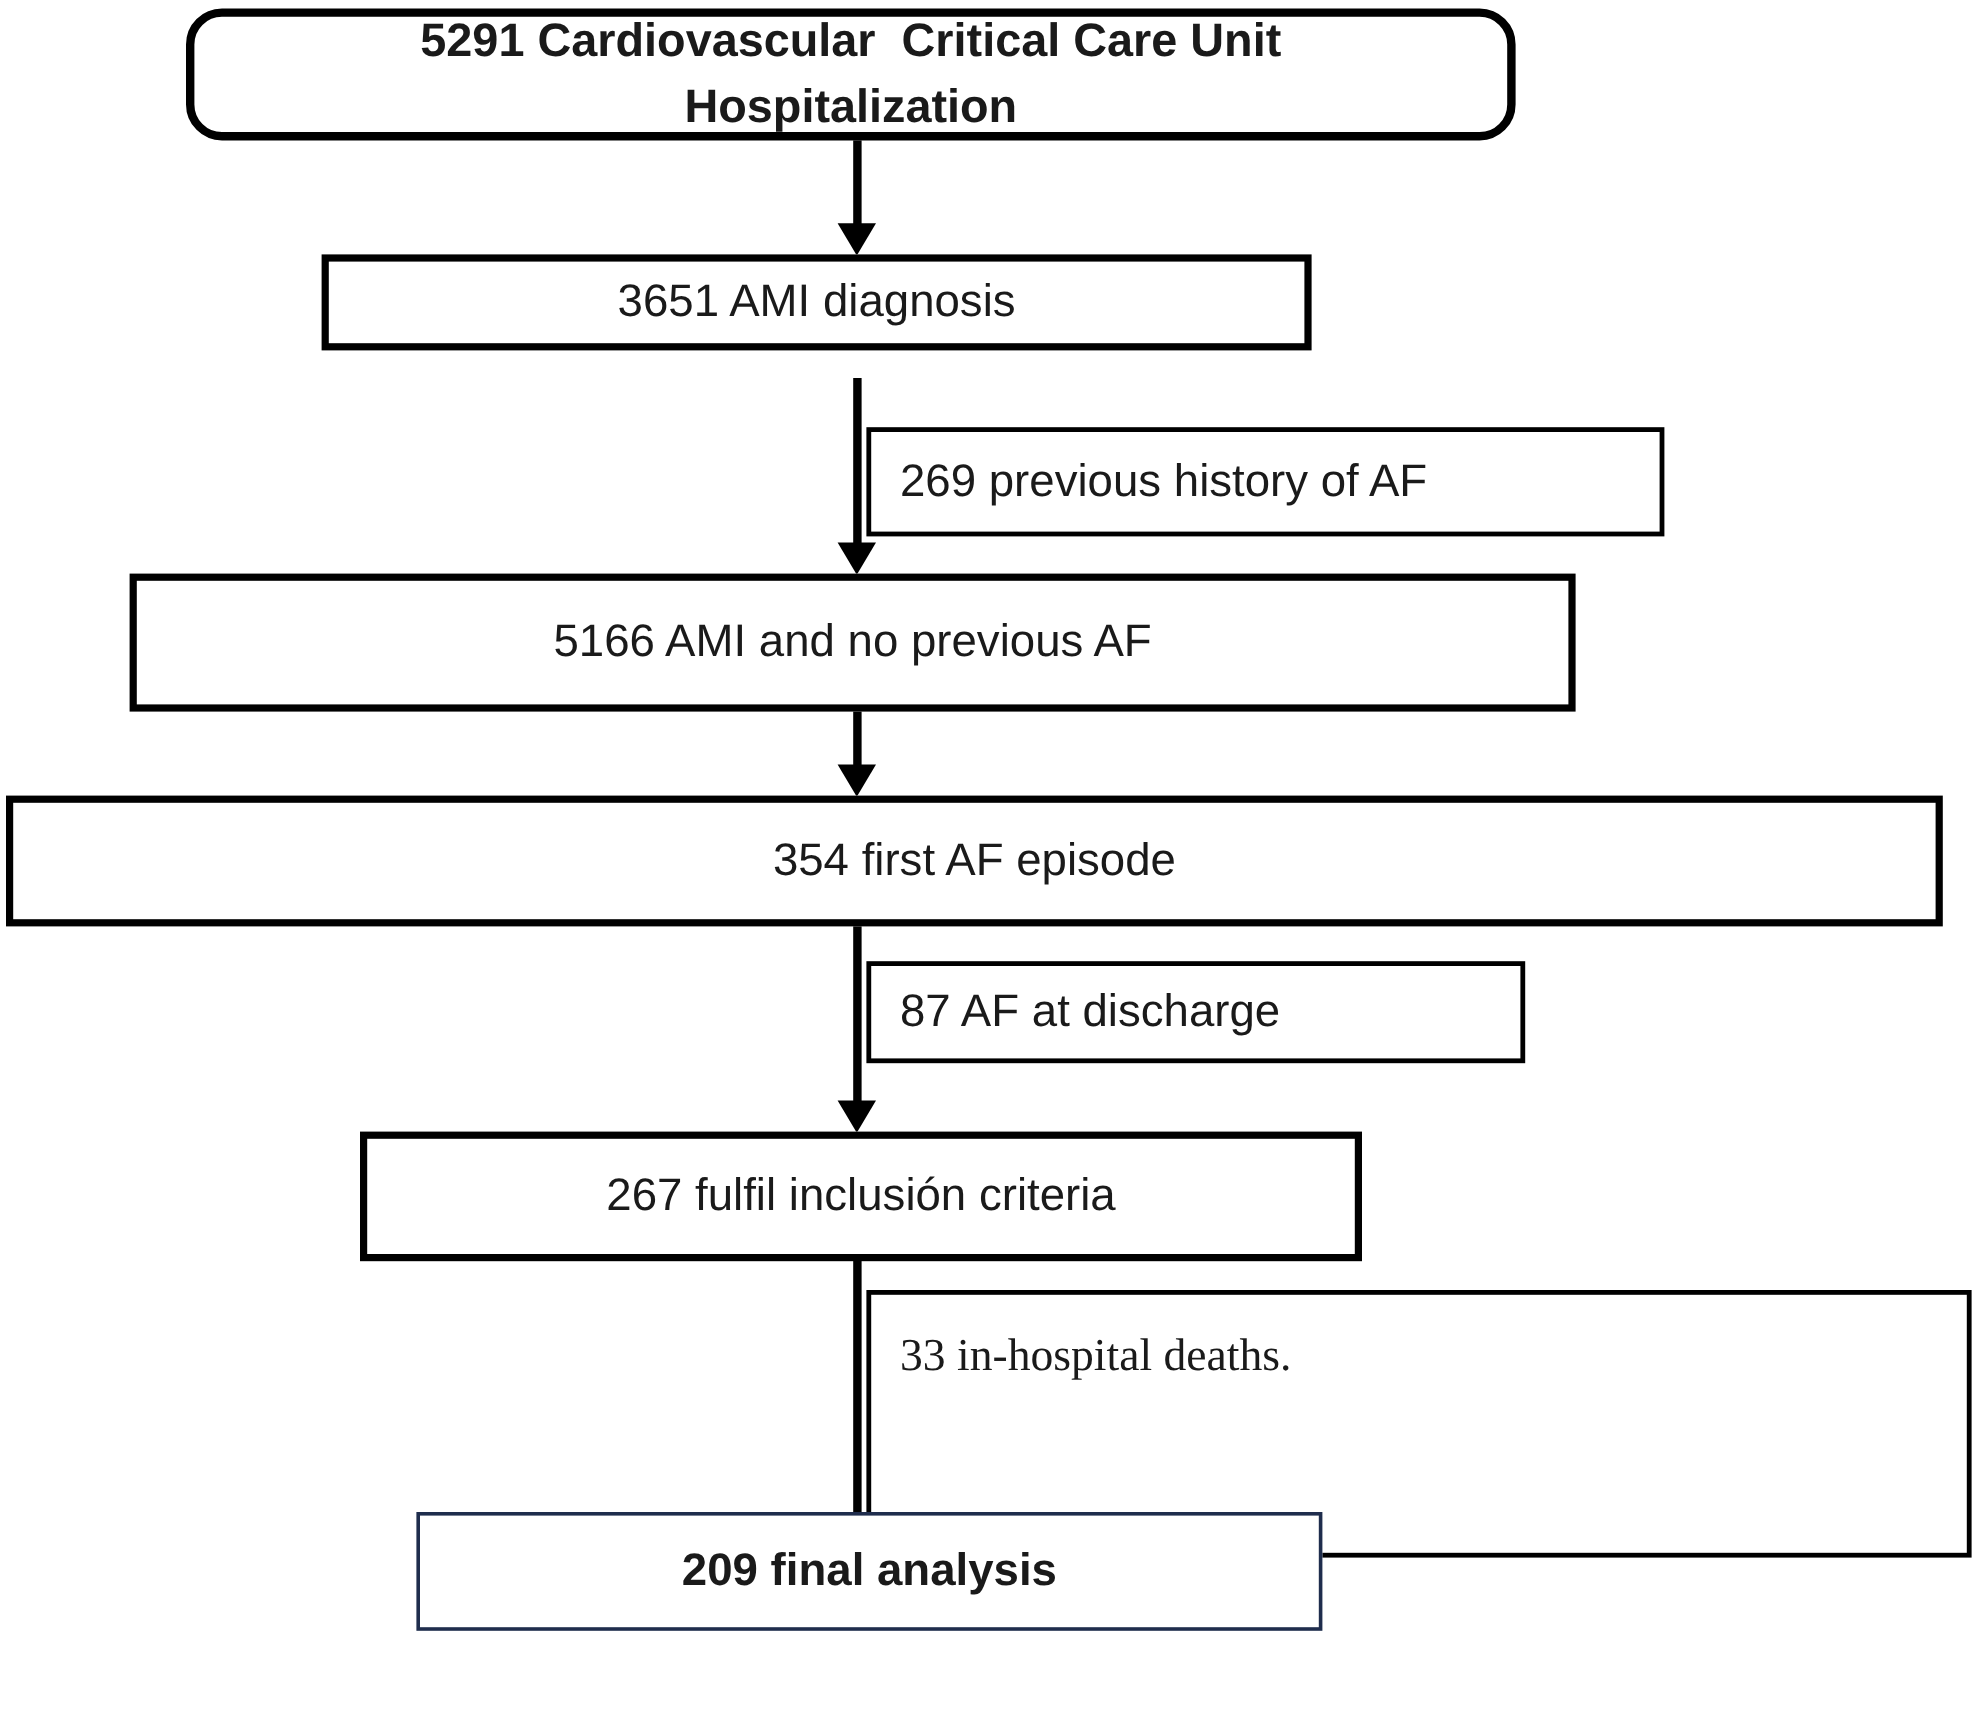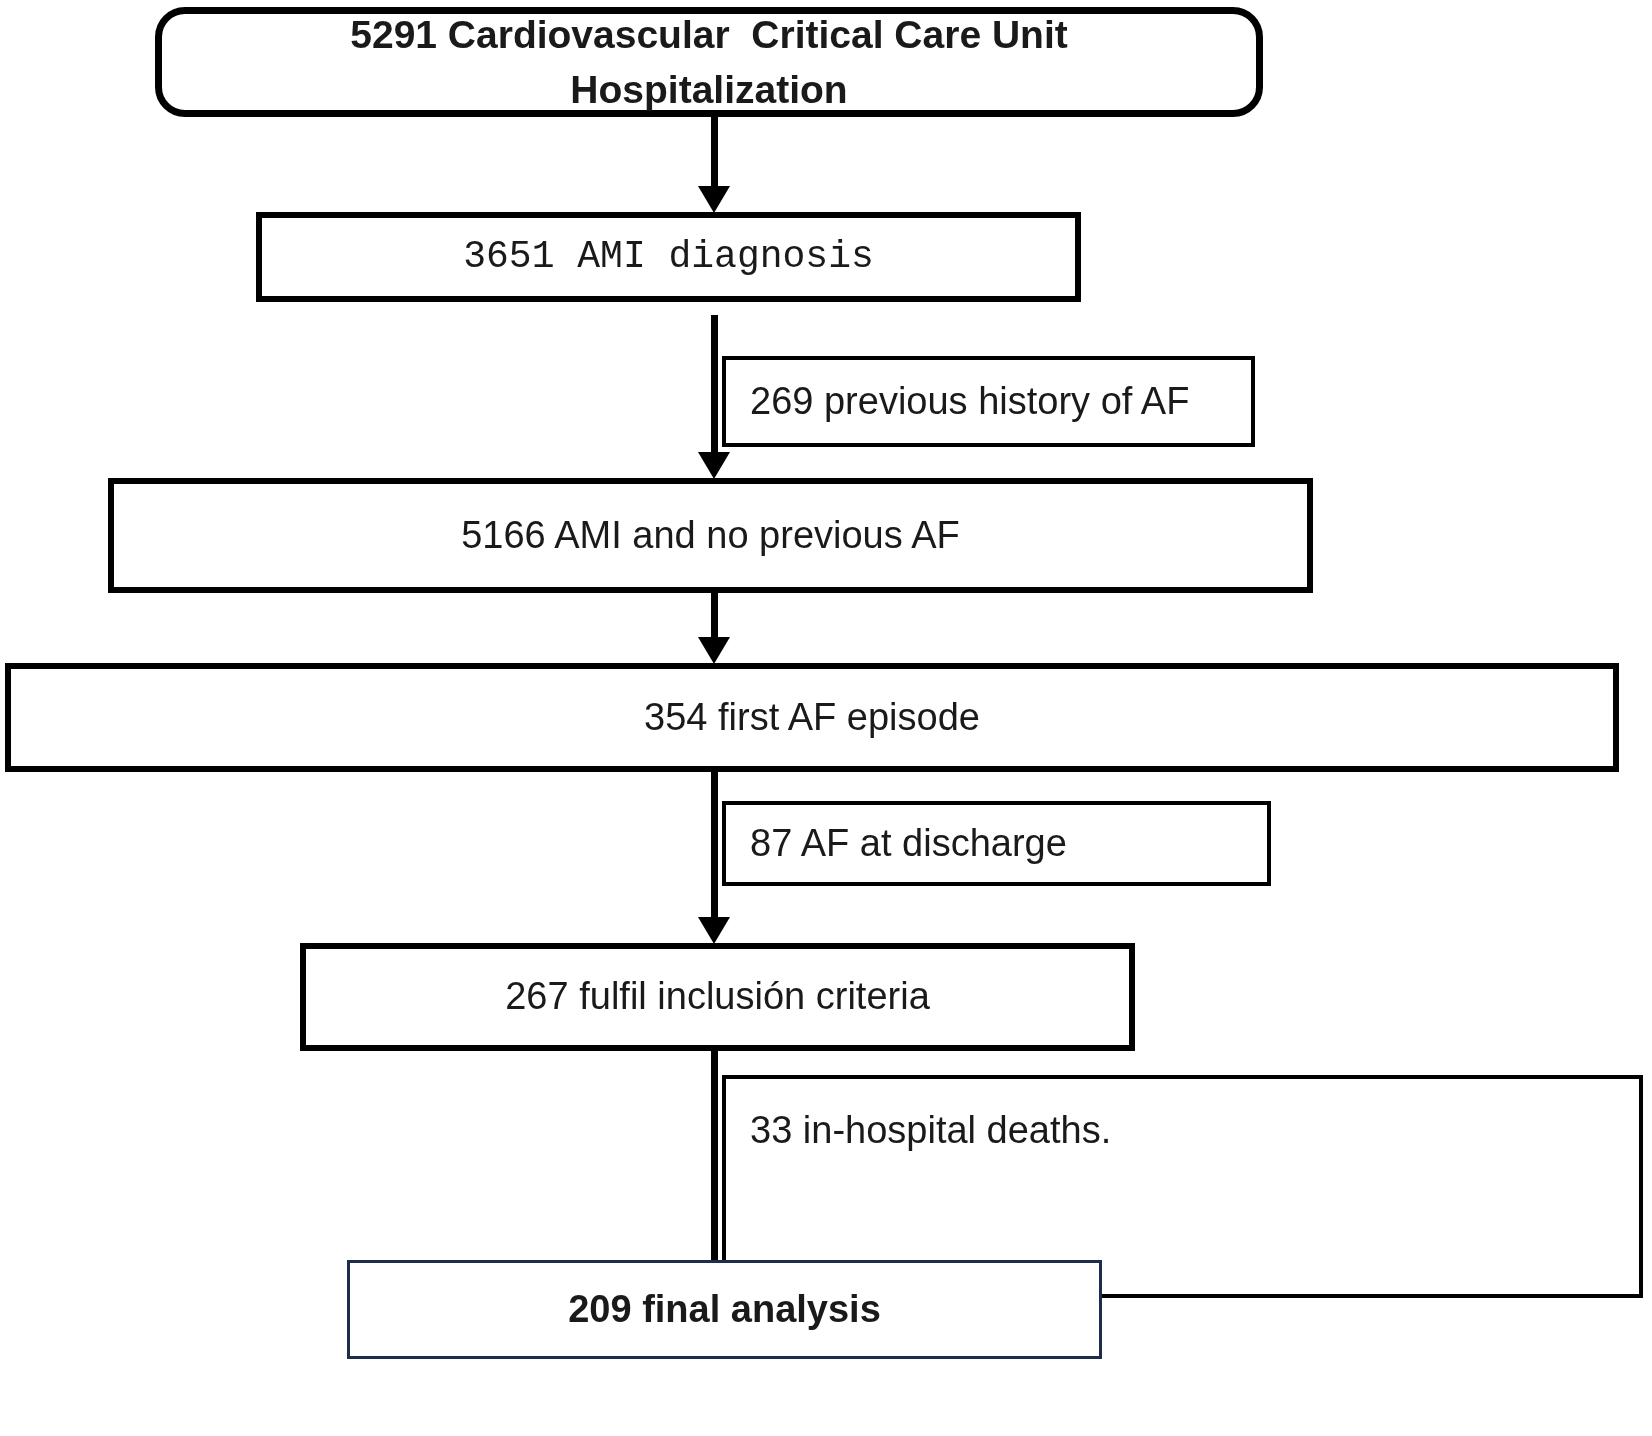--- a/index.html
+++ b/index.html
@@ -43,20 +43,21 @@
     text-align: left;
     padding-left: 24px;
   }
   .box.side-multi {
     border-width: 4px;
     justify-content: flex-start;
     align-items: flex-start;
     flex-direction: row;
     text-align: left;
     padding: 28px 0 0 24px;
+    font-family: Liberation Serif, serif;
   }
   .box.side-multi .line2 {
     margin-top: 56px;
   }
   .box.final {
     border: 3px solid #1f2d4d;
     font-weight: bold;
   }
   .stem {
     position: absolute;
@@ -80,30 +81,30 @@
   <div class="box rounded" style="left:155px; top:7px; width:1108px; height:110px;">
     <div>5291 Cardiovascular  Critical Care Unit</div>
     <div>Hospitalization</div>
   </div>
 
   <div>
     <div class="stem" style="left:711px; top:117px; height:70px;"></div>
     <div class="head" style="left:698px; top:186px;"></div>
   </div>
 
-  <div class="box" style="left:256px; top:212px; width:825px; height:90px;font-family:Liberation Mono, monospace;">
+  <div class="box" style="left:268px; top:212px; width:825px; height:80px;">
     <div>3651 AMI diagnosis</div>
   </div>
 
   <div>
     <div class="stem" style="left:711px; top:315px; height:138px;"></div>
     <div class="head" style="left:698px; top:452px;"></div>
   </div>
 
-  <div class="box side" style="left:722px; top:356px; width:533px; height:91px;">
+  <div class="box side" style="left:722px; top:356px; width:665px; height:91px;">
     <div>269 previous history of AF</div>
   </div>
 
   <div class="box" style="left:108px; top:478px; width:1205px; height:115px;">
     <div>5166 AMI and no previous AF</div>
   </div>
 
   <div>
     <div class="stem" style="left:711px; top:593px; height:45px;"></div>
     <div class="head" style="left:698px; top:637px;"></div>

